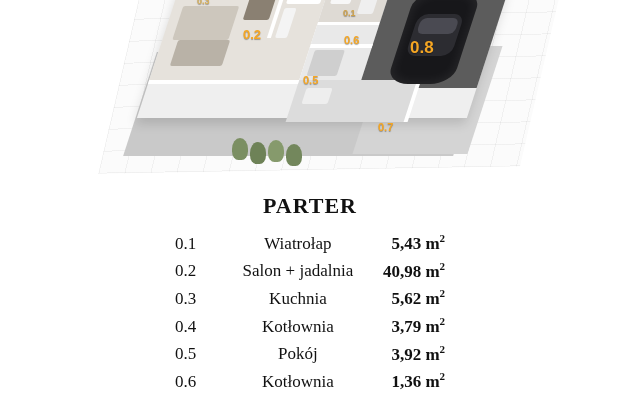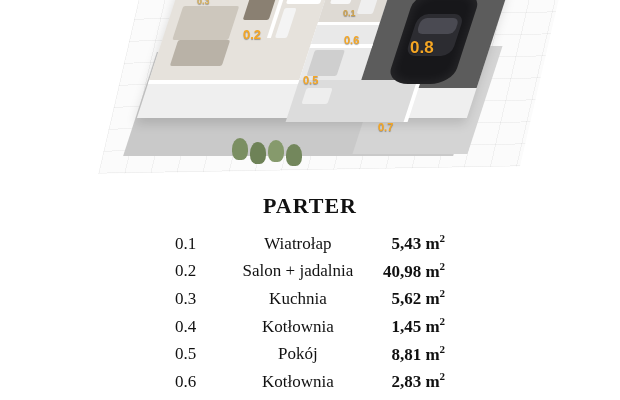--- a/index.html
+++ b/index.html
@@ -315,31 +315,31 @@
           <td class="col-area"><span>40,98</span>&nbsp;<span>m</span><span class="sup">2</span></td>
         </tr>
         <tr>
           <td class="col-num">0.3</td>
           <td class="col-name">Kuchnia</td>
           <td class="col-area"><span>5,62</span>&nbsp;<span>m</span><span class="sup">2</span></td>
         </tr>
         <tr>
           <td class="col-num">0.4</td>
           <td class="col-name">Kotłownia</td>
-          <td class="col-area"><span>1,45</span>&nbsp;<span>m</span><span class="sup">2</span></td>
+          <td class="col-area"><span>3,79</span>&nbsp;<span>m</span><span class="sup">2</span></td>
         </tr>
         <tr>
           <td class="col-num">0.5</td>
           <td class="col-name">Pokój</td>
-          <td class="col-area"><span>8,81</span>&nbsp;<span>m</span><span class="sup">2</span></td>
+          <td class="col-area"><span>3,92</span>&nbsp;<span>m</span><span class="sup">2</span></td>
         </tr>
         <tr>
           <td class="col-num">0.6</td>
           <td class="col-name">Kotłownia</td>
-          <td class="col-area"><span>2,83</span>&nbsp;<span>m</span><span class="sup">2</span></td>
+          <td class="col-area"><span>1,36</span>&nbsp;<span>m</span><span class="sup">2</span></td>
         </tr>
         <tr>
           <td class="col-num">0.7</td>
           <td class="col-name">Kotłownia</td>
           <td class="col-area"><span>6,09</span>&nbsp;<span>m</span><span class="sup">2</span></td>
         </tr>
       </tbody>
     </table>
   </div>
 

